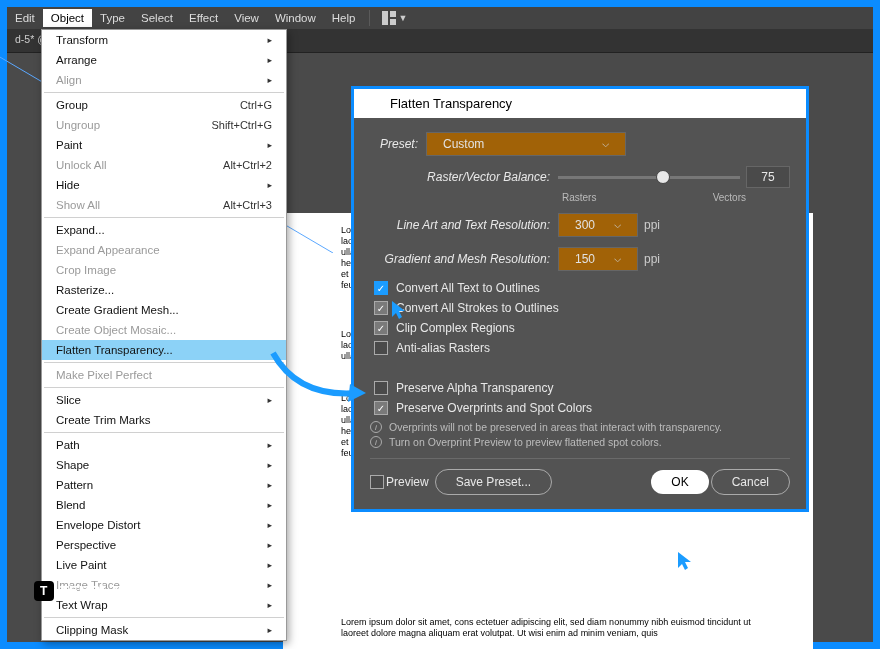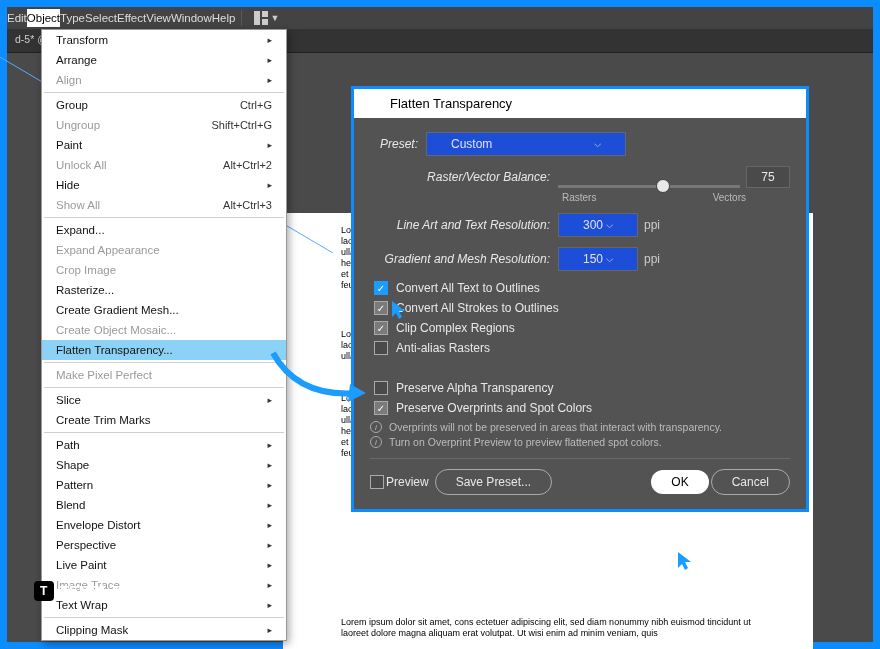--- a/index.html
+++ b/index.html
@@ -1,19 +1,19 @@
 <!DOCTYPE html>
 <html><head>
 <meta charset="utf-8">
 <style>
 * { margin: 0; padding: 0; box-sizing: border-box; font-family: "Segoe UI", Arial, sans-serif; }
 body { background: #0b8cff; width: 880px; height: 649px; position: relative; overflow: hidden; }
 .app-frame { position: absolute; top: 7px; left: 7px; right: 7px; bottom: 7px; background: #434343; }
 .menubar { height: 22px; background: #434343; display: flex; align-items: center; font-size: 11.5px; color: #ddd; }
-.menu-item { padding: 3px 0; cursor: default; }
+.menu-item { padding: 3px 8px; cursor: default; }
 .menu-item.active { background: #fff; color: #000; }
 .menu-sep { width: 1px; height: 16px; background: #5a5a5a; margin: 0 6px; }
 .menu-icon { width: 14px; height: 14px; margin-left: 6px; display: inline-block; }
 .docbar { height: 24px; background: #333; color: #ccc; font-size: 10.5px; padding: 4px 8px; border-bottom: 1px solid #222; }
 .canvas-area { position: absolute; top: 46px; left: 0; right: 0; bottom: 0; background: #4a4a4a; }
 .white-doc { position: absolute; top: 160px; left: 276px; width: 530px; height: 440px; background: #fff; }
 .lorem { position: absolute; left: 58px; width: 420px; font-size: 9px; line-height: 11px; color: #000; }
 
 
 .dropdown { position: absolute; top: 29px; left: 41px; width: 246px; background: #fff; border: 1px solid #999; box-shadow: 2px 3px 8px rgba(0,0,0,.35); font-size: 11.5px; color: #111; }
@@ -23,21 +23,21 @@
 .dd-sep { height: 1px; background: #d0d0d0; margin: 2px 2px; }
 .dd-arrow { font-size: 9px; color: #333; }
 .dd-short { color: #333; font-size: 11px; }
 
 
 .dialog-wrap { position: absolute; top: 86px; left: 351px; width: 458px; border: 3px solid #0b8cff; background: #fff; }
 .dialog-title { padding: 7px 12px; font-size: 13px; color: #000; background: #fff; margin-left: 24px; }
 .dialog-body { background: #535353; color: #e8e8e8; padding: 14px 16px 14px 16px; font-size: 12px; }
 .row { display: flex; align-items: center; margin-bottom: 10px; }
 .lbl { text-align: right; font-style: italic; }
-.select { background: #1d4ed8; border: 1px solid #666; color: #e2e2e2; padding: 3px 24px; display: flex; justify-content: space-between; align-items: center; font-size: 12px; height: 24px; }
+.select { background: #a16207; border: 1px solid #666; color: #e2e2e2; padding: 3px 16px; display: flex; justify-content: space-between; align-items: center; font-size: 12px; height: 24px; }
 .chev { font-size: 9px; color: #ccc; }
 .slider-track { height: 3px; background: #777; position: relative; flex: 1; }
 .slider-knob { width: 14px; height: 14px; border-radius: 50%; background: #e8e8e8; border: 1px solid #444; position: absolute; top: -6px; left: 54%; }
 .numbox { width: 44px; height: 22px; background: #4a4a4a; border: 1px solid #666; color: #e8e8e8; text-align: center; font-size: 12px; display: flex; align-items: center; justify-content: center; }
 .mini { font-size: 10px; color: #bbb; }
 .cbx-row { display: flex; align-items: center; gap: 8px; margin: 6px 0 6px 4px; }
 .cbx { width: 14px; height: 14px; border: 1px solid #aaa; background: #4a4a4a; display: flex; align-items: center; justify-content: center; font-size: 10px; color: #fff; }
 .cbx.on { background: #1b9cff; border-color: #1b9cff; }
 .cbx.g-on { background: #7a7a7a; }
 .info-row { display: flex; align-items: center; gap: 7px; font-size: 10.5px; color: #bcbcbc; margin: 3px 0; }
@@ -218,21 +218,21 @@
   <div class="dialog-body">
     <div class="row">
       <div class="lbl" style="width:48px">Preset:</div>
       <div class="select" style="width:200px;margin-left:8px">
         <span>Custom</span>
         <span class="chev">⌵</span>
       </div>
     </div>
     <div class="row" style="margin-left:30px">
       <div class="lbl" style="width:150px">Raster/Vector Balance:</div>
-      <div style="flex:1;display:flex;align-items:flex-end;gap:6px;margin-left:8px">
+      <div style="flex:1;display:flex;align-items:center;gap:6px;margin-left:8px">
         <div class="slider-track">
             <div class="slider-knob"></div>
           </div>
         <div class="numbox">75</div>
       </div>
     </div>
     <div class="row" style="margin-top:-6px;margin-left:192px;justify-content:space-between;width:184px">
       <span class="mini">Rasters</span>
       <span class="mini">Vectors</span>
     </div>

